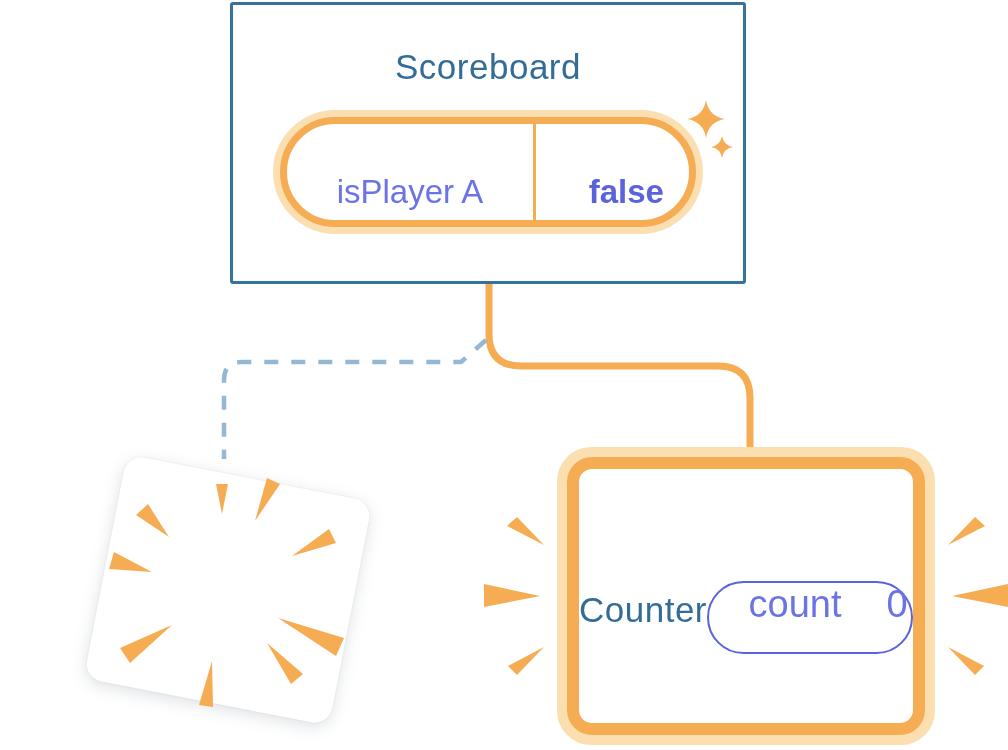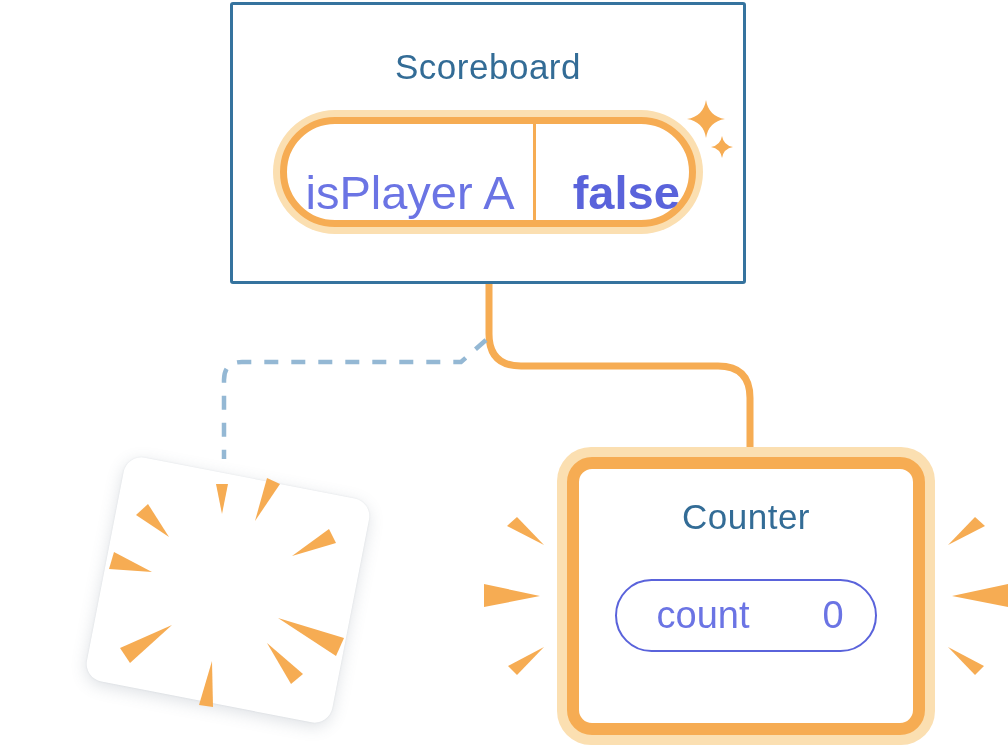--- a/index.html
+++ b/index.html
@@ -27,21 +27,21 @@
   
   .state-pill{
     position:absolute;left:47px;top:112px;width:416px;height:110px;
     box-sizing:border-box;background:var(--card-bg);
     border:7px solid var(--orange);border-radius:999px;
     box-shadow:0 0 0 7px var(--orange-halo);
     display:flex;align-items:stretch;z-index:1;
   }
   .state-pill .cell{
     display:flex;align-items:center;justify-content:center;
-    font-size:47px;color:var(--purple);margin-top:40px;
+    font-size:33px;color:var(--purple);margin-top:40px;
   }
   .state-pill .cell.key{width:246px;}
   .state-pill .cell.val{flex:1;font-weight:700;color:var(--purple-strong);padding-left:28px;}
   .state-pill .divider{width:2.5px;background:var(--orange);}
 
   .sparkles{position:absolute;left:450px;top:92px;width:64px;height:72px;z-index:2;overflow:visible;}
 
   
   .deleted-card{
     position:absolute;left:103px;top:476px;width:250px;height:228px;
@@ -53,27 +53,27 @@
 
   
   .counter-card{
     position:absolute;left:557px;top:447px;width:378px;height:298px;
     box-sizing:border-box;background:var(--orange-halo);
     border-radius:34px;padding:10px;z-index:2;
   }
   .counter-inner{
     box-sizing:border-box;width:100%;height:100%;
     background:var(--card-bg);border:12px solid var(--orange);border-radius:25px;
-    display:flex;flex-direction:column;align-items:center;
+    display:flex;flex-direction:row;align-items:center;
   }
   .counter-inner .card-title{margin-top:28px;}
   .count-pill{
     box-sizing:border-box;margin-top:42px;width:262px;height:73px;
     border:2.5px solid var(--purple-strong);border-radius:999px;
-    background:var(--card-bg);display:flex;align-items:center;
+    background:var(--card-bg);display:flex;align-items:flex-start;
   }
   .count-pill .cell{
     display:flex;align-items:center;justify-content:center;
     font-size:38px;color:var(--purple);
   }
   .count-pill .cell.key{width:172px;}
   .count-pill .cell.val{flex:1;}
   .count-pill .divider{width:2px;background:var(--purple-strong);}
 
   

